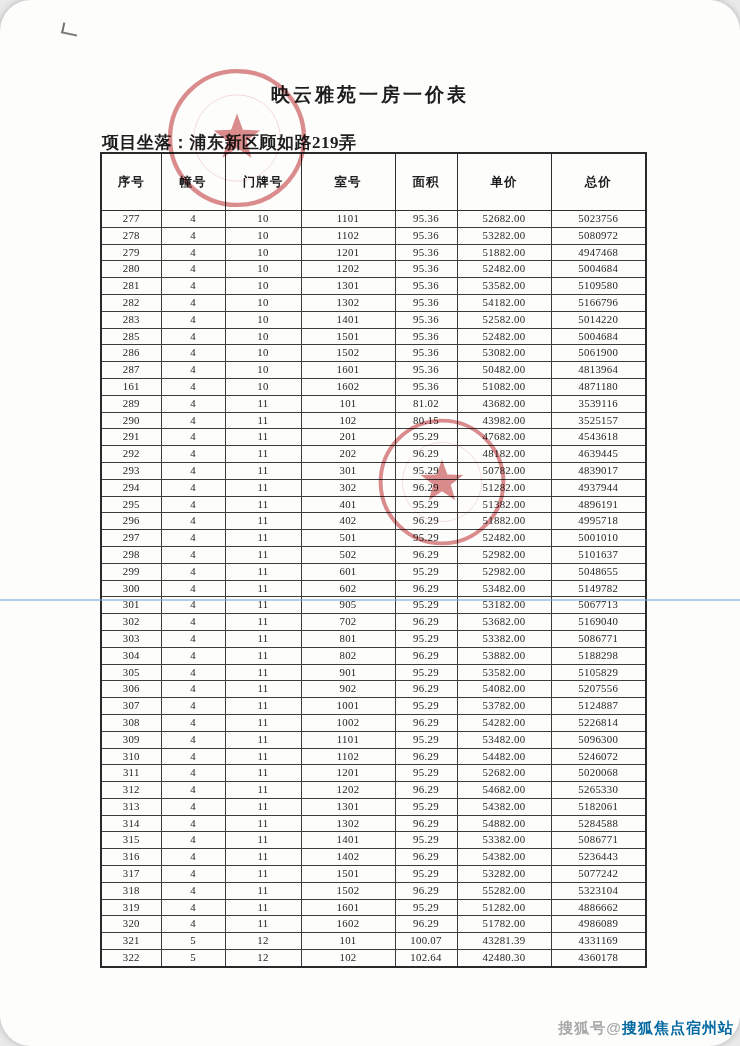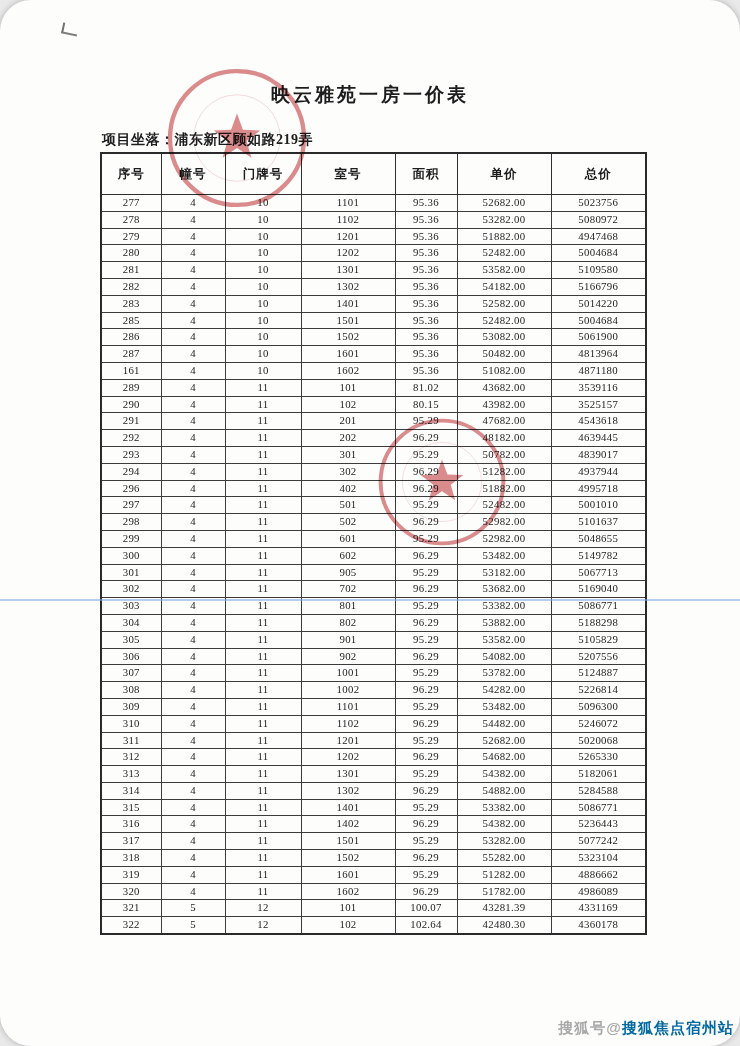--- a/index.html
+++ b/index.html
@@ -19,31 +19,31 @@
     border-left:2px solid #444;border-bottom:2px solid #555;
     transform:rotate(12deg);opacity:.75;
   }
   .title{
     position:absolute;top:82px;left:0;width:100%;
     text-align:center;font-size:19px;font-weight:bold;
     letter-spacing:3px;
   }
   .location{
     position:absolute;top:131px;left:102px;
-    font-size:14px;font-weight:bold;letter-spacing:.5px;
+    font-size:17px;font-weight:bold;letter-spacing:.5px;
   }
   table.price{
     position:absolute;top:152px;left:100px;
     border-collapse:collapse;table-layout:fixed;
     border:2px solid #2a2a2a;
   }
   table.price th{
     border:1px solid #2f2f2f;
     height:40px;font-size:12.5px;font-weight:bold;
-    text-align:center;padding:0;letter-spacing:1px;
+    text-align:center;padding:8px;letter-spacing:1px;
     background:transparent;
   }
   table.price td{
     border:1px solid #3c3c3c;
     height:15.8px;line-height:15.8px;font-size:10.8px;
     text-align:center;padding:0;white-space:nowrap;
     letter-spacing:.3px;
   }
   .stamp{
     position:absolute;mix-blend-mode:multiply;opacity:.58;
@@ -243,20 +243,29 @@
         <tr>
           <td>294</td>
           <td>4</td>
           <td>11</td>
           <td>302</td>
           <td>96.29</td>
           <td>51282.00</td>
           <td>4937944</td>
         </tr>
         <tr>
+          <td>295</td>
+          <td>4</td>
+          <td>11</td>
+          <td>401</td>
+          <td>95.29</td>
+          <td>51382.00</td>
+          <td>4896191</td>
+        </tr>
+        <tr>
           <td>296</td>
           <td>4</td>
           <td>11</td>
           <td>402</td>
           <td>96.29</td>
           <td>51882.00</td>
           <td>4995718</td>
         </tr>
         <tr>
           <td>297</td>

